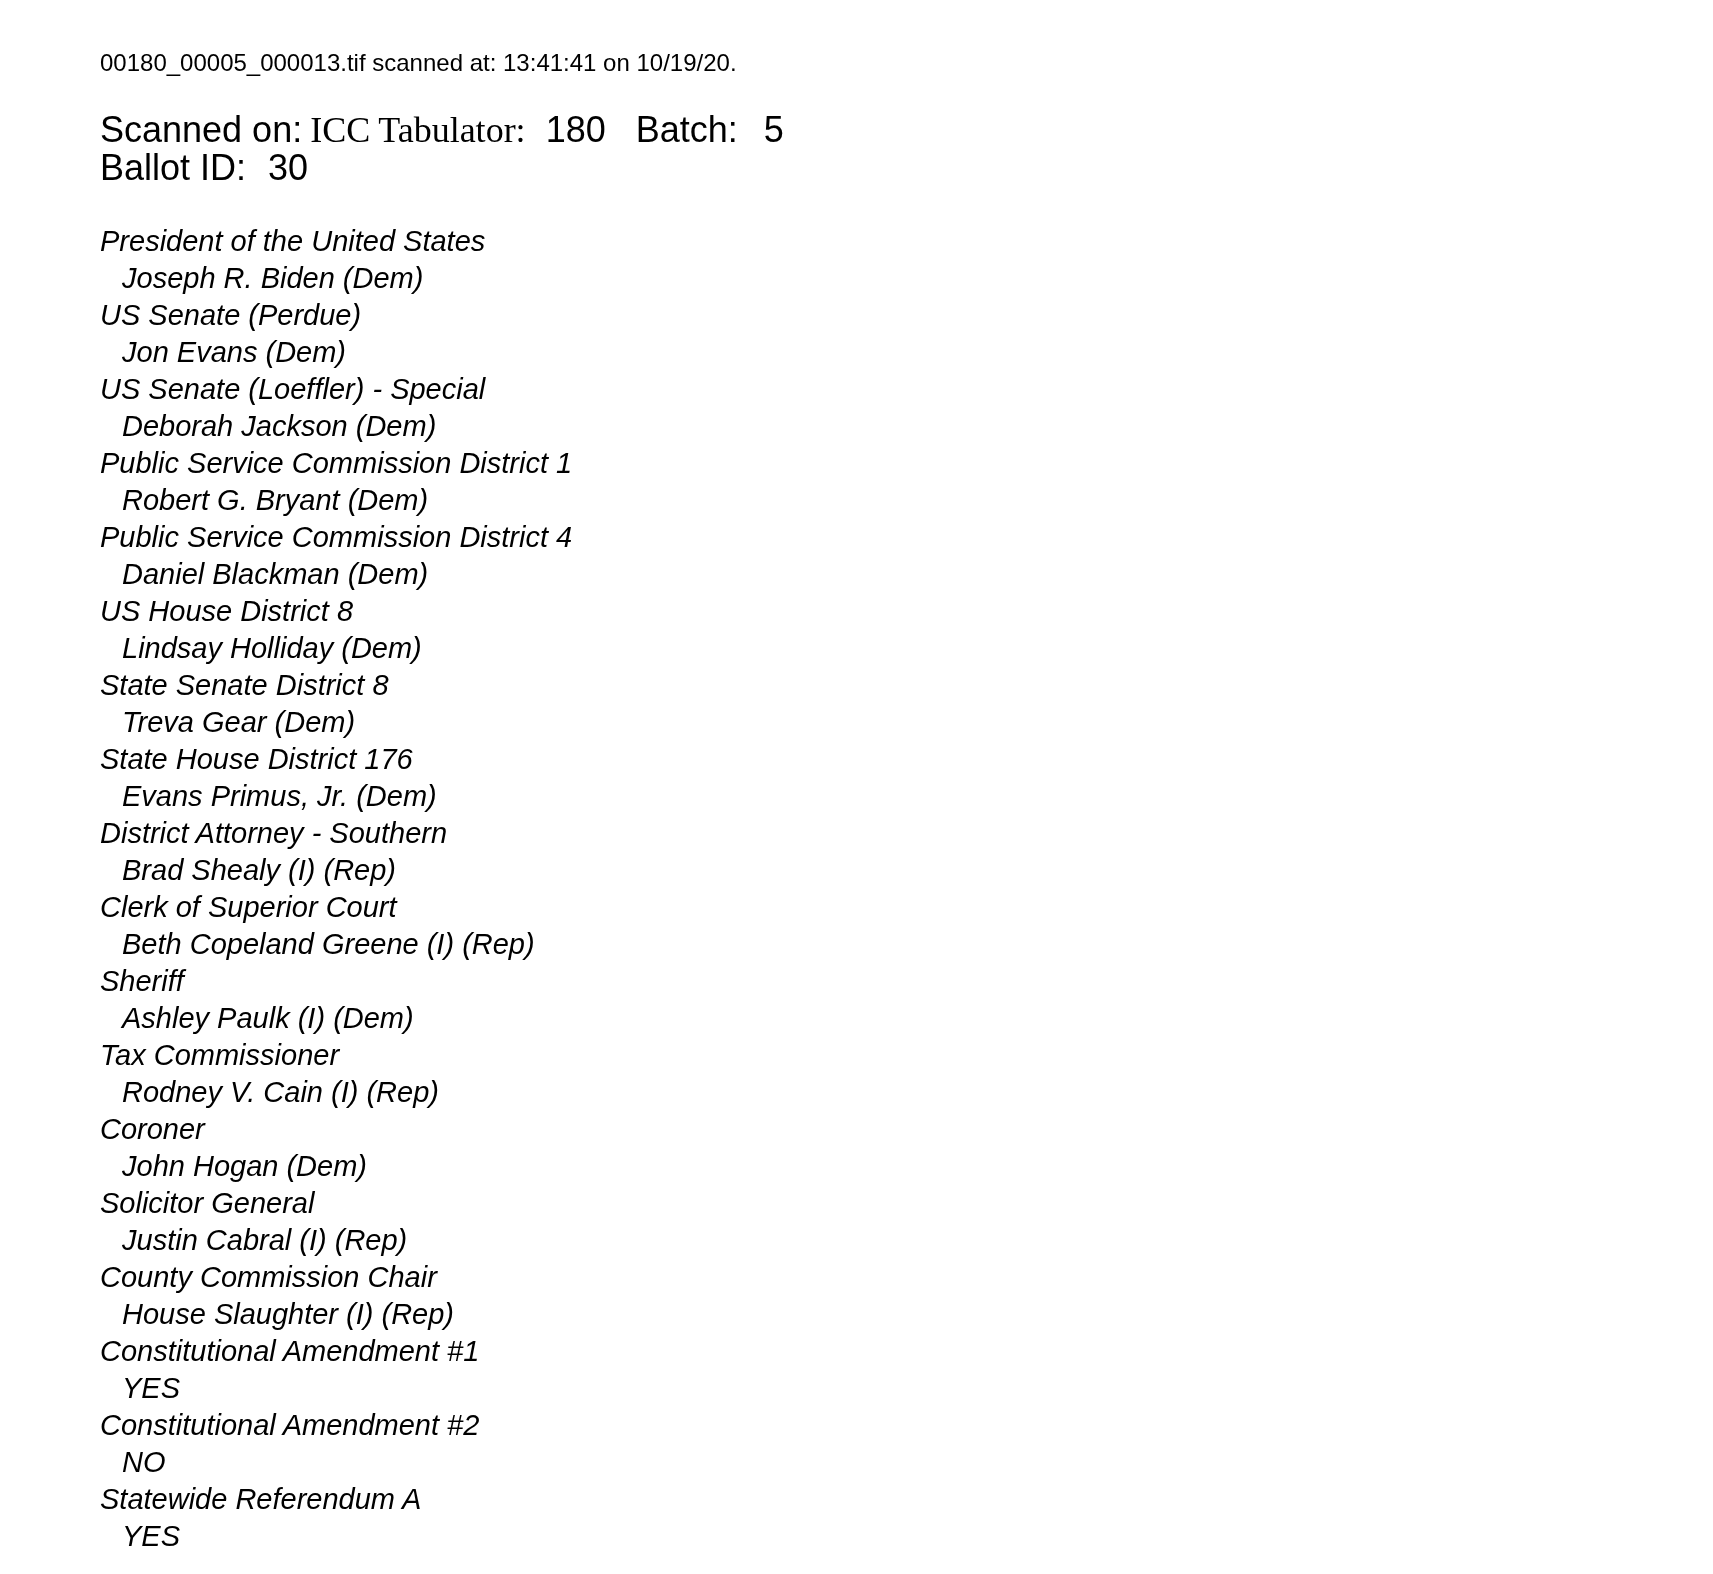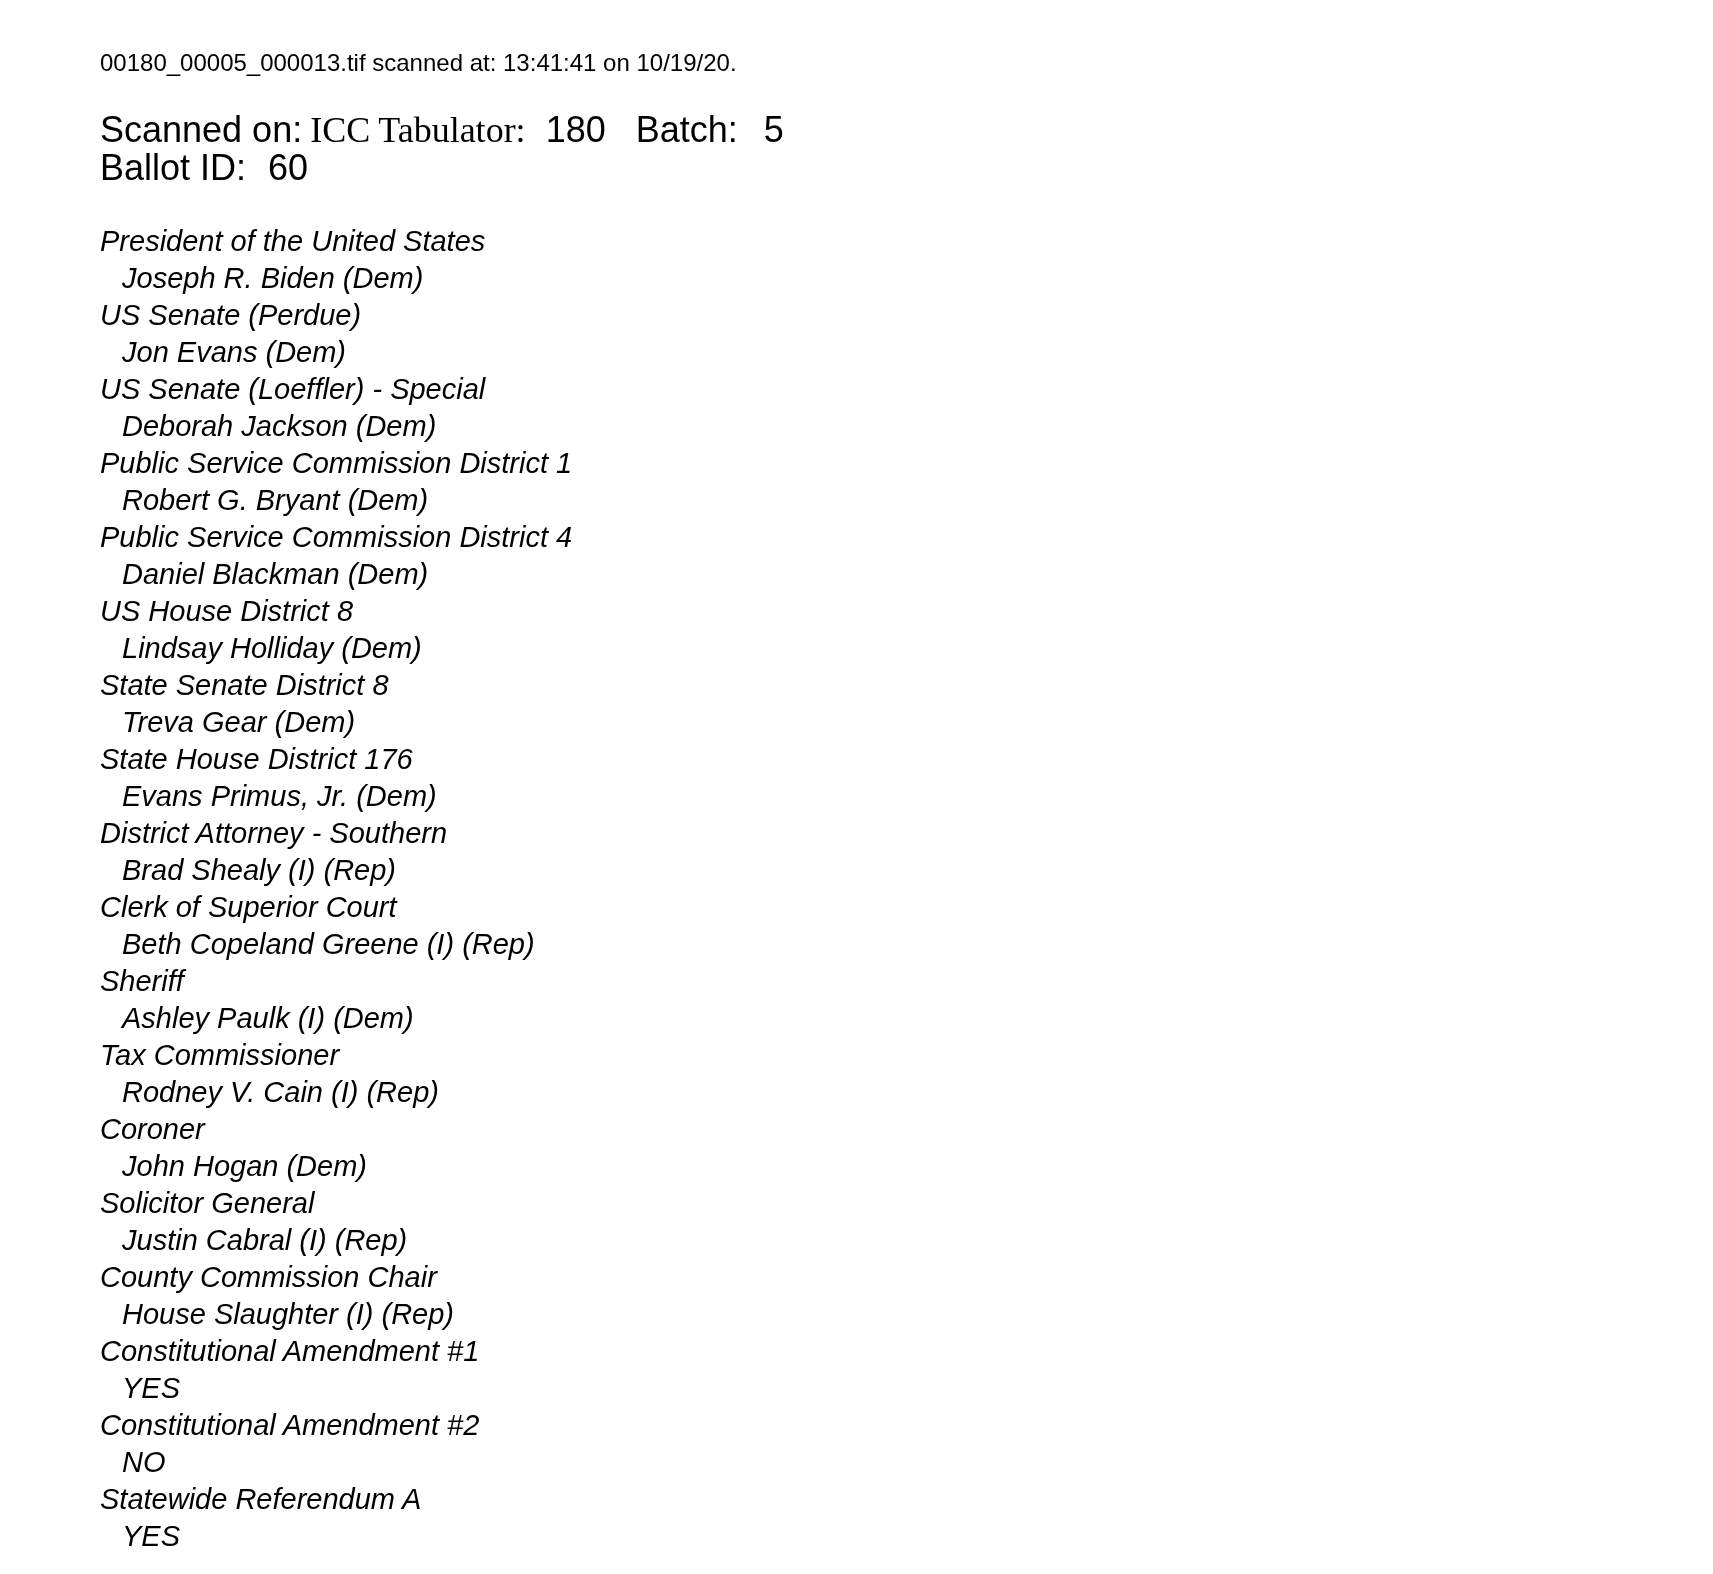--- a/index.html
+++ b/index.html
@@ -67,21 +67,21 @@
       <div class="meta-row">
         <span>Scanned on:</span>
         <span class="gap-sm">ICC</span>
         <span class="gap-sm">Tabulator:</span>
         <span class="gap-md">180</span>
         <span class="gap-lg">Batch:</span>
         <span class="gap-xl">5</span>
       </div>
       <div class="meta-row">
         <span>Ballot ID:</span>
-        <span class="gap-id">60</span>
+        <span class="gap-id">30</span>
       </div>
     </div>
 
     <div class="contest-list" id="contest-list">
   <div class="contest">
     <div class="contest-title">President of the United States</div>
     <div class="contest-selection">Joseph R. Biden (Dem)</div>
   </div>
 
   <div class="contest">

